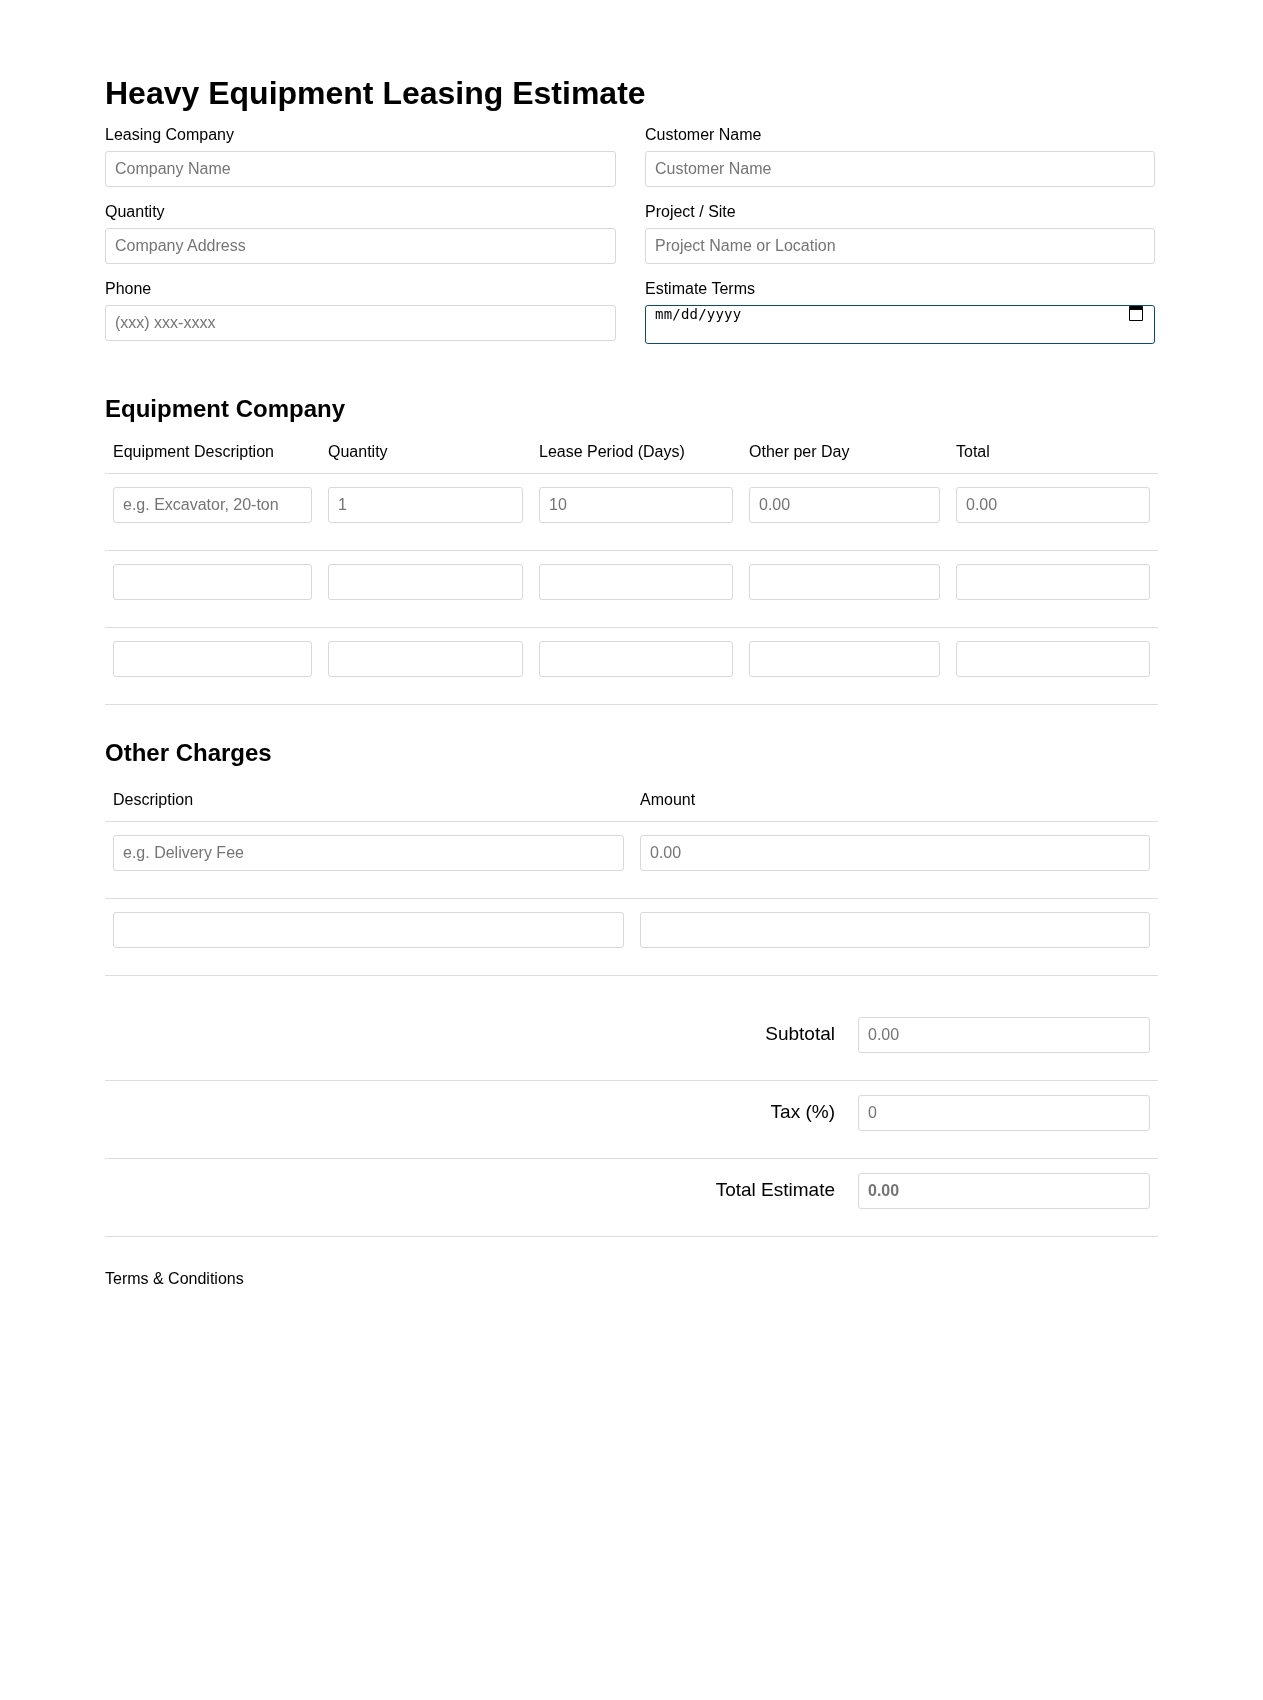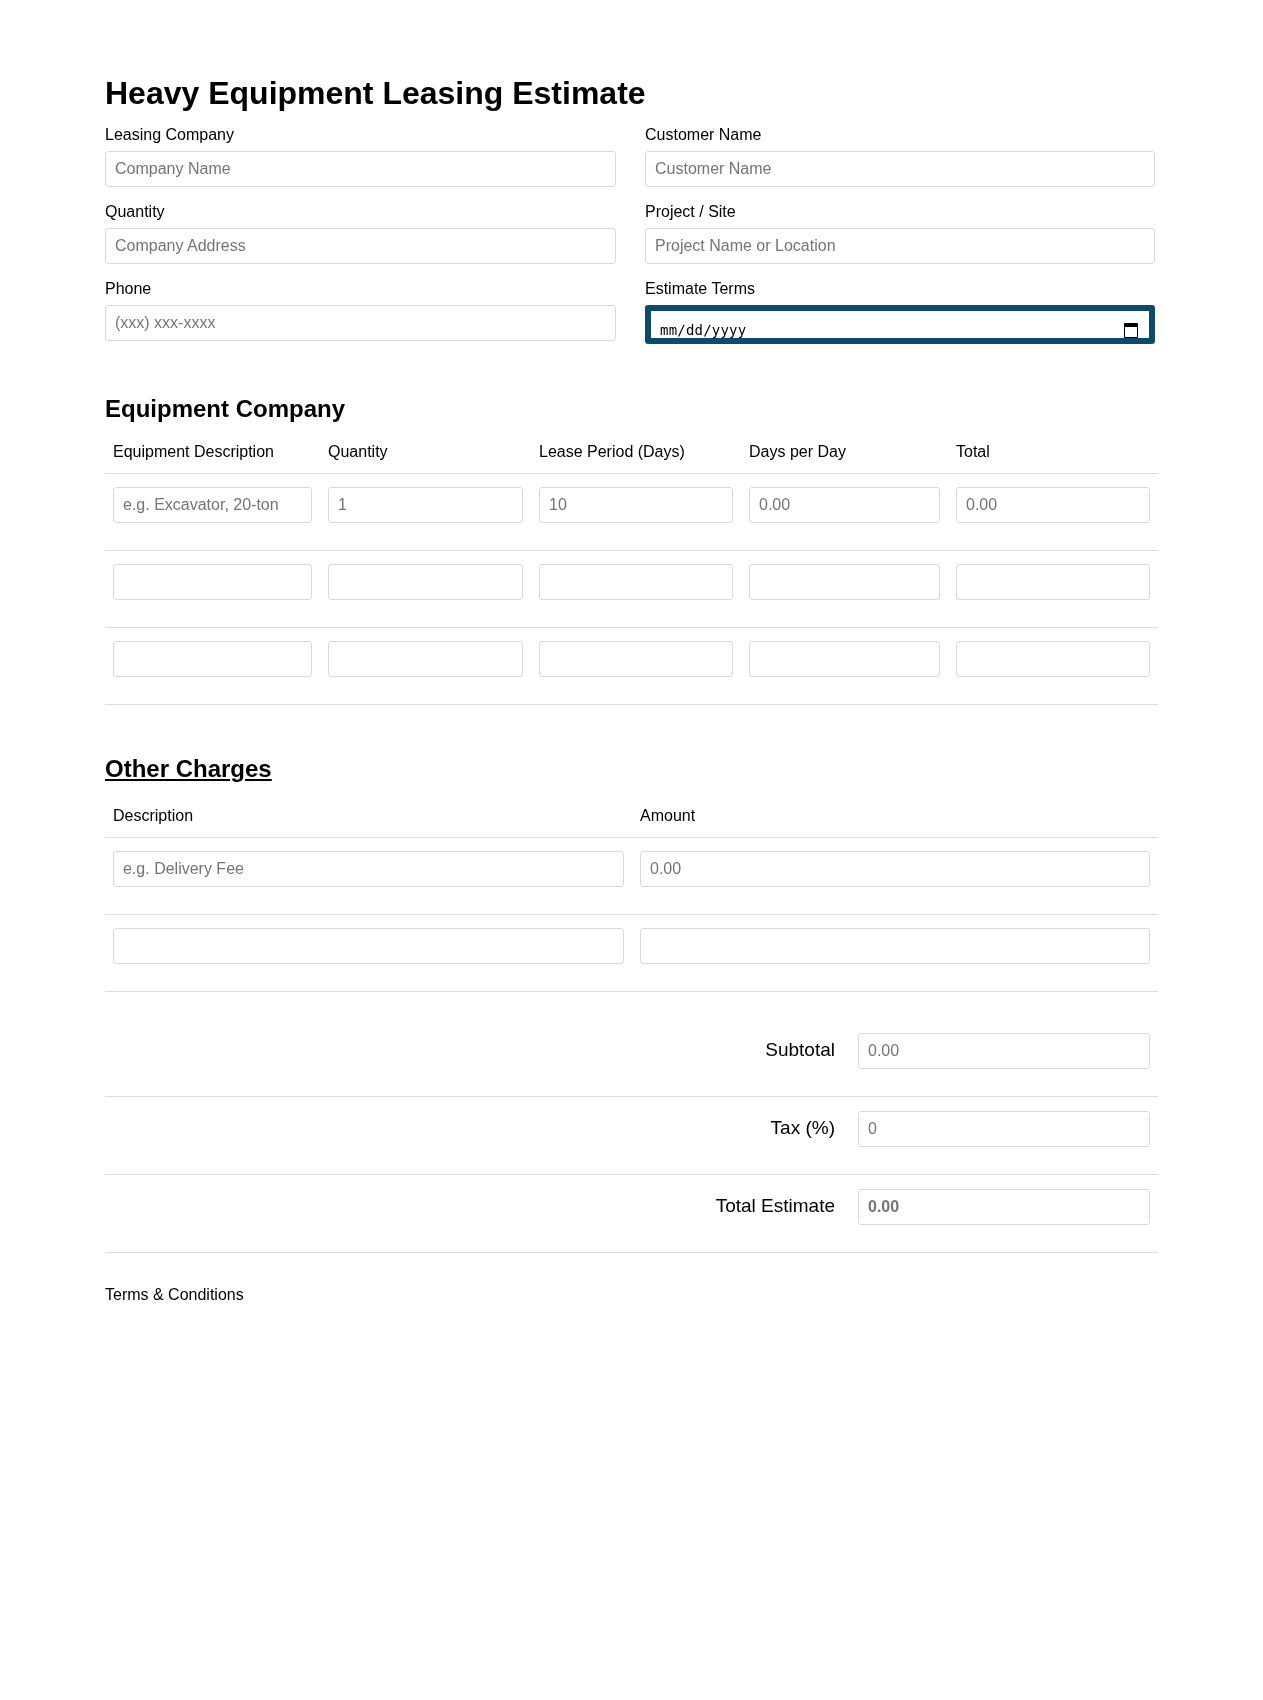--- a/index.html
+++ b/index.html
@@ -53,25 +53,25 @@
       padding: 0 9px;
       font-family: "Liberation Sans", sans-serif;
       font-size: 16px;
       color: #c2410c;
       background: #fff;
       outline: none;
     }
     input.txt::placeholder { color: #757575; }
     .date-box {
       display: flex;
-      align-items: flex-end;
+      align-items: flex-start;
       justify-content: space-between;
       width: 100%;
       height: 39px;
-      border: 6px solid #0c4a6e;
+      border: 1px solid #0c4a6e;
       border-radius: 3px;
       padding: 0 9px;
       background: #fff;
       cursor: text;
     }
     .date-text {
       font-family: "DejaVu Sans Mono", monospace;
       font-size: 14px;
       color: #000;
       letter-spacing: 0.2px;
@@ -105,21 +105,21 @@
       border-bottom: 1px solid #dddddd;
       line-height: 18px;
     }
     td {
       padding: 13px 8px 27px 8px;
       border-bottom: 1px solid #dddddd;
       vertical-align: top;
     }
     td input.txt { height: 36px; }
     .equip-table { margin-top: 20px; }
-    .other-h2 { margin-top: 50px; text-decoration: underline; }
+    .other-h2 { margin-top: 34px; }
     .other-table { margin-top: 24px; }
     .totals-table { margin-top: 27px; }
     .totals-table td { padding-top: 14px; padding-bottom: 27px; }
     .totals-label {
       text-align: right;
       padding-right: 15px !important;
       padding-top: 22px !important;
       font-size: 19px;
       line-height: 18px;
     }
@@ -177,21 +177,21 @@
         <col style="width:211px">
         <col style="width:210px">
         <col style="width:207px">
         <col style="width:210px">
     </colgroup>
     <thead>
       <tr>
         <th>Equipment Description</th>
         <th>Quantity</th>
         <th>Lease Period (Days)</th>
-        <th>Days per Day</th>
+        <th>Other per Day</th>
         <th>Total</th>
       </tr>
     </thead>
     <tbody>
       <tr>
         <td>
             <input class="txt" type="text" placeholder="e.g. Excavator, 20-ton" style="">
           </td>
         <td>
             <input class="txt" type="text" placeholder="1" style="">

